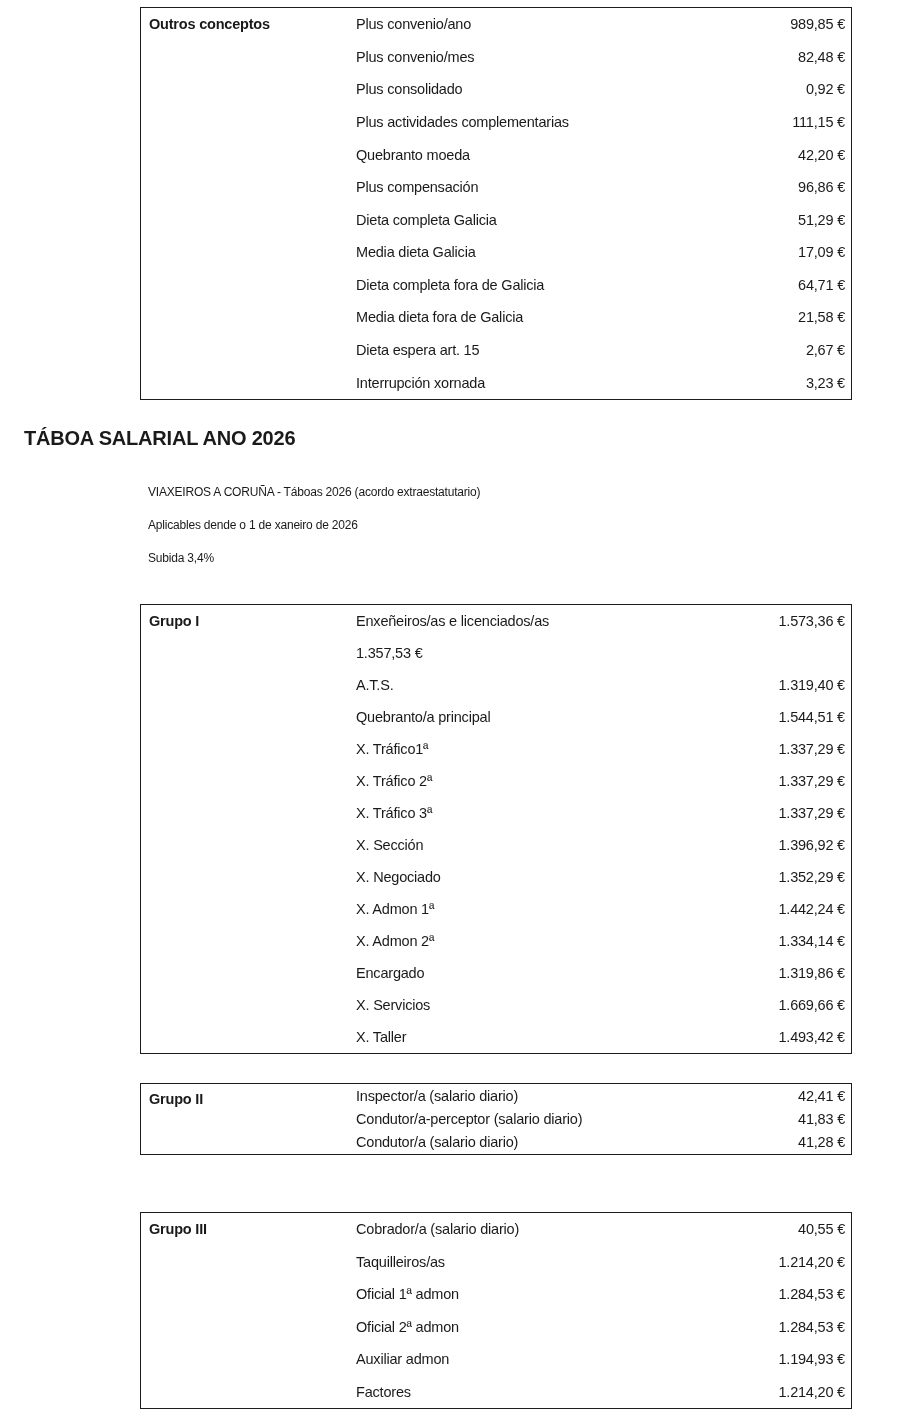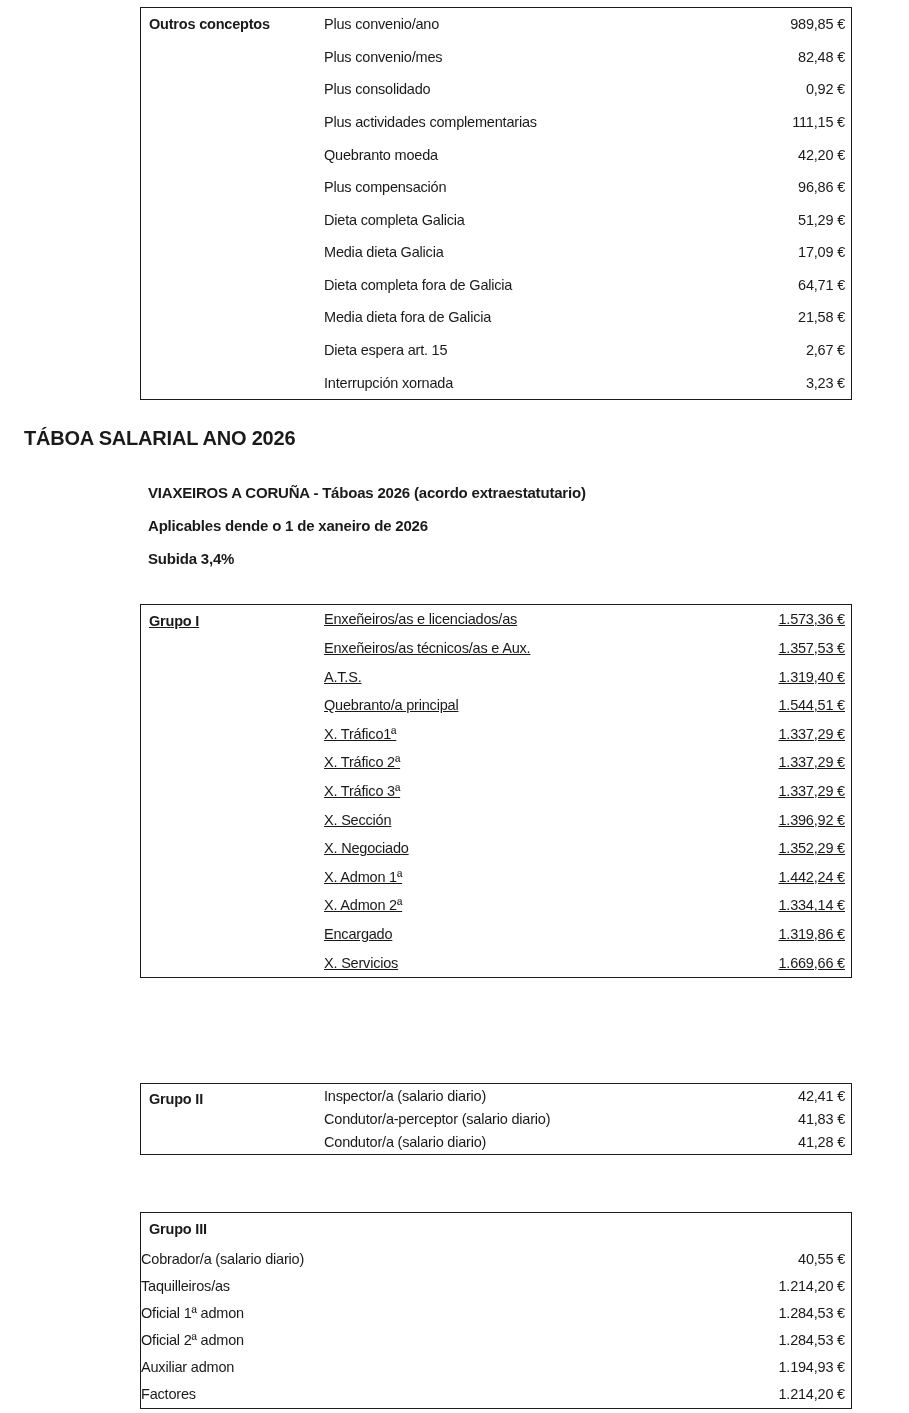--- a/index.html
+++ b/index.html
@@ -17,25 +17,26 @@
     font-size: 14.5px;
     letter-spacing: -0.2px;
   }
   .data-table {
     position: absolute;
     left: 140px;
     width: 712px;
     border: 1.5px solid #1c1c1c;
     display: flex;
     background: #ffffff;
+    gap: 32px;
   }
   .t-outros { top: 7px;    height: 393px; }
-  .t-g1     { top: 604px;  height: 374px; text-decoration: underline; }
+  .t-g1     { top: 604px;  height: 450px; }
   .t-g2     { top: 1083px; height: 72px;  }
-  .t-g3     { top: 1212px; height: 197px; flex-direction: column; }
+  .t-g3     { top: 1212px; height: 197px; }
 
   .group-col {
     width: 183px;
     flex-shrink: 0;
     padding-left: 8px;
   }
   .group-label {
     display: block;
     font-weight: bold;
     white-space: nowrap;
@@ -72,22 +73,22 @@
     font-weight: bold;
     letter-spacing: -0.2px;
     white-space: nowrap;
   }
   .subheadings {
     position: absolute;
     left: 148px;
     top: 476px;
   }
   .subheadings p {
-    font-size: 15px;
-    font-weight: bold;
+    font-size: 12px;
+    font-weight: normal;
     line-height: 33px;
     white-space: nowrap;
   }
 </style>
 </head>
 <body>
 
 <div class="page">
 
   <section class="data-table t-outros">
@@ -157,21 +158,20 @@
   <section class="data-table t-g1">
     <div class="group-col">
       <span class="group-label">Grupo I</span>
     </div>
     <div class="rows">
         <div class="row">
           <span class="concept">Enxeñeiros/as e licenciados/as</span>
           <span class="amount">1.573,36 €</span>
         </div>
         <div class="row">
-          <span class="concept">Enxeñeiros/as técnicos/as e Aux.</span>
           <span class="amount">1.357,53 €</span>
         </div>
         <div class="row">
           <span class="concept">A.T.S.</span>
           <span class="amount">1.319,40 €</span>
         </div>
         <div class="row">
           <span class="concept">Quebranto/a principal</span>
           <span class="amount">1.544,51 €</span>
         </div>
@@ -204,20 +204,24 @@
           <span class="amount">1.334,14 €</span>
         </div>
         <div class="row">
           <span class="concept">Encargado</span>
           <span class="amount">1.319,86 €</span>
         </div>
         <div class="row">
           <span class="concept">X. Servicios</span>
           <span class="amount">1.669,66 €</span>
         </div>
+        <div class="row">
+          <span class="concept">X. Taller</span>
+          <span class="amount">1.493,42 €</span>
+        </div>
       </div>
   </section>
 
   <section class="data-table t-g2">
     <div class="group-col">
       <span class="group-label">Grupo II</span>
     </div>
     <div class="rows">
         <div class="row">
           <span class="concept">Inspector/a (salario diario)</span>

